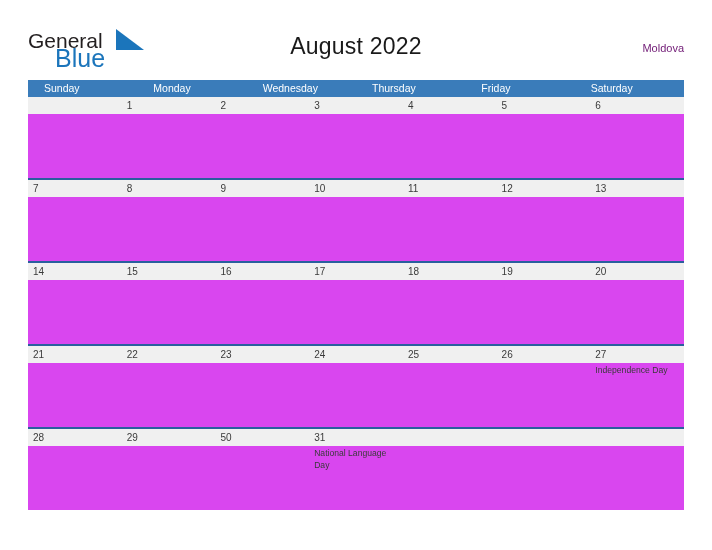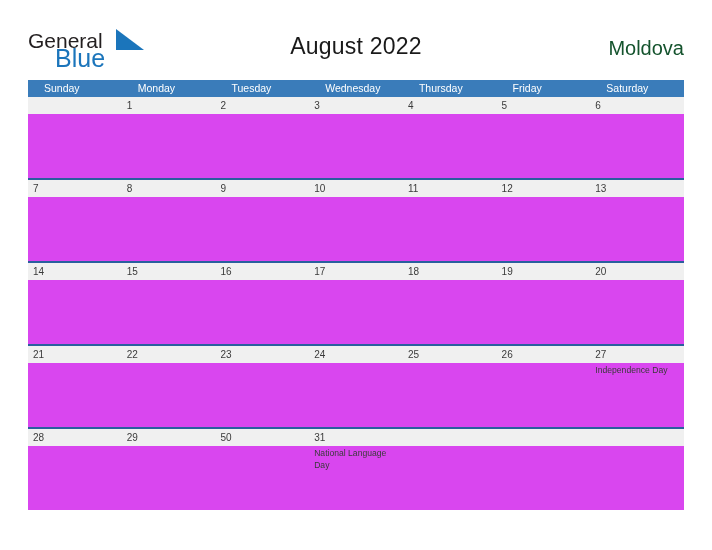--- a/index.html
+++ b/index.html
@@ -77,22 +77,22 @@
     color: #1a1a1a;
     font-family: "Liberation Sans", sans-serif;
     line-height: 40px;
     letter-spacing: 0.2px;
   }
 
   .cal-country {
     position: absolute;
     right: 0px;
     top: 13px;
-    font-size: 20px;
-    color: #14532d;
+    font-size: 11px;
+    color: #701a75;
     font-family: "Liberation Sans", sans-serif;
     line-height: 18px;
     text-align: center;
   }
 
   
   .calendar {
     position: absolute;
     left: 28px;
     top: 80px;
@@ -181,21 +181,20 @@
 
     <div class="cal-country">Moldova</div>
 
   </div>
 
   <div class="calendar">
 
     <div class="weekday-row">
       <div class="weekday-cell">Sunday</div>
       <div class="weekday-cell">Monday</div>
-      <div class="weekday-cell">Tuesday</div>
       <div class="weekday-cell">Wednesday</div>
       <div class="weekday-cell">Thursday</div>
       <div class="weekday-cell">Friday</div>
       <div class="weekday-cell">Saturday</div>
     </div>
 
     <div class="week">
       <div class="week-numbers first">
         <div class="daynum-cell"></div>
         <div class="daynum-cell">1</div>

